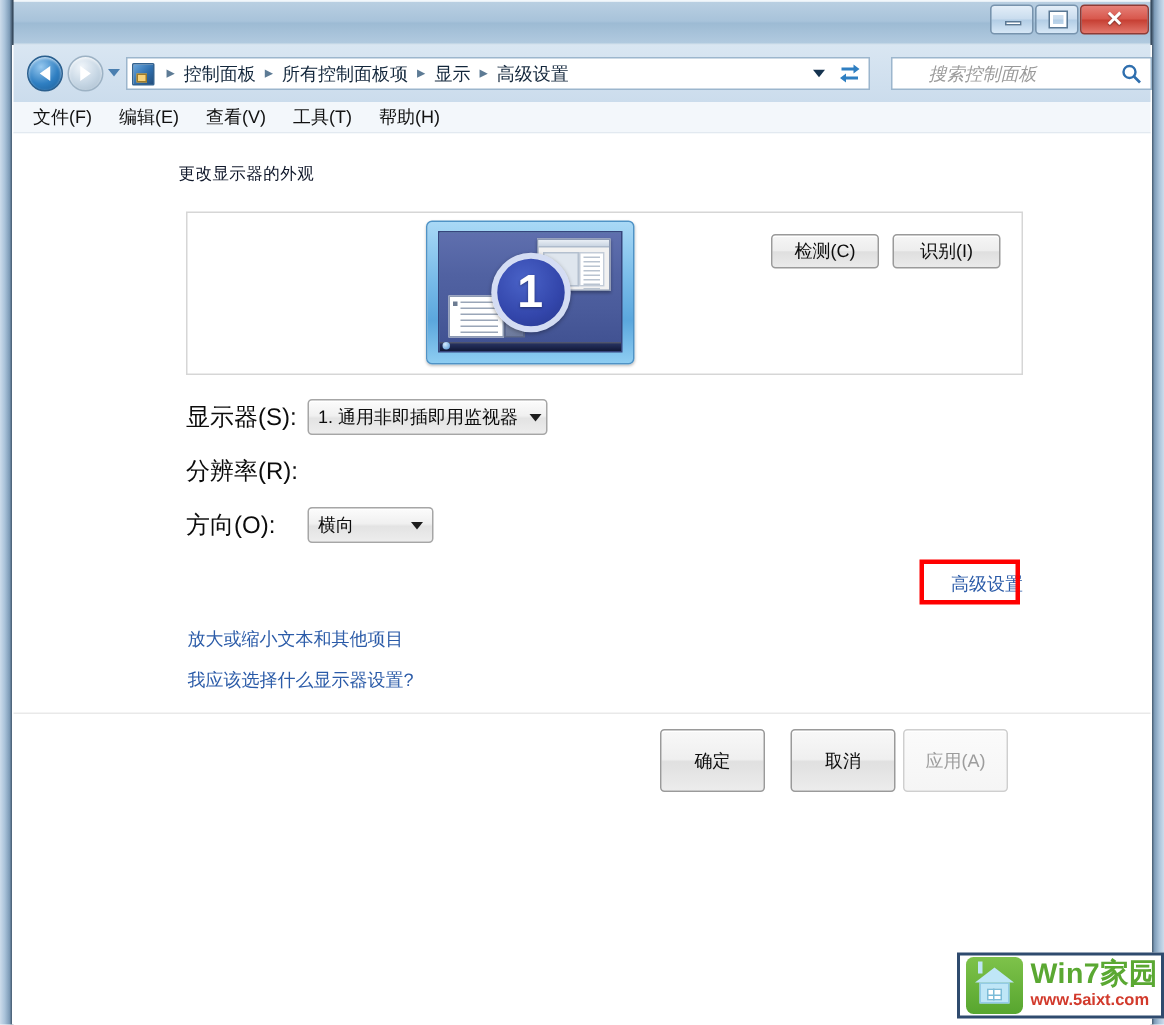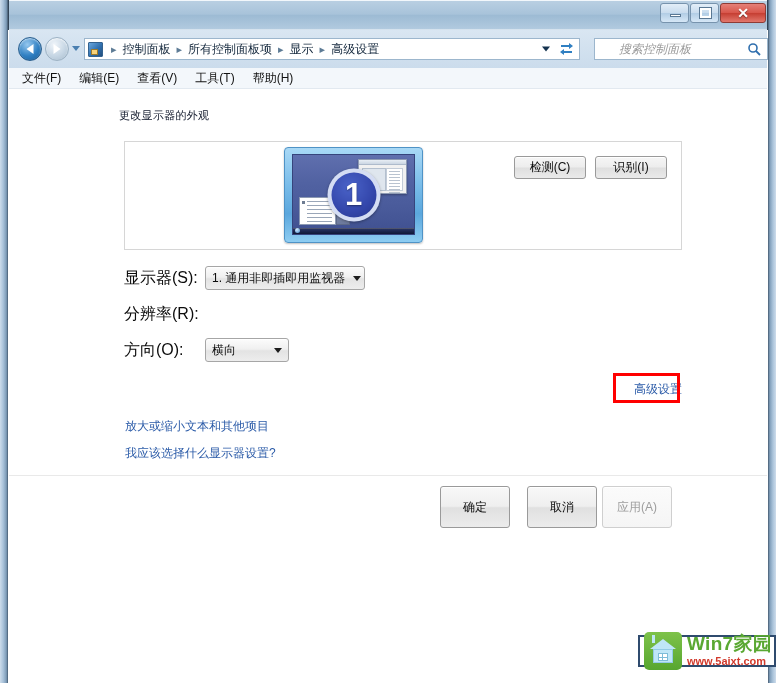--- a/index.html
+++ b/index.html
@@ -331,21 +331,21 @@
     color:#9d9d9d;
     background: linear-gradient(to bottom,#fbfbfb 0%,#f5f5f5 100%);
     border:1px solid #cfcfcf;
   }
   #btn-ok{ left:431px; }
   #btn-cancel{ left:504px;margin-left:14px; }
   #btn-apply{ left:593px; }
 
   
   #watermark{
-    position:absolute; left:638px; top:635px; width:138px; height:32px;
+    position:absolute; left:638px; top:635px; width:138px; height:44px;
     background:#ffffff;
     border:2px solid #2f4b6e;
     display:flex; align-items:center; padding-left:4px;
   }
   #wm-icon{
     width:38px;height:38px;flex:none;
     background: linear-gradient(to bottom,#7ec24a 0%,#57a62f 100%);
     border-radius:5px;
     position:relative;
   }

